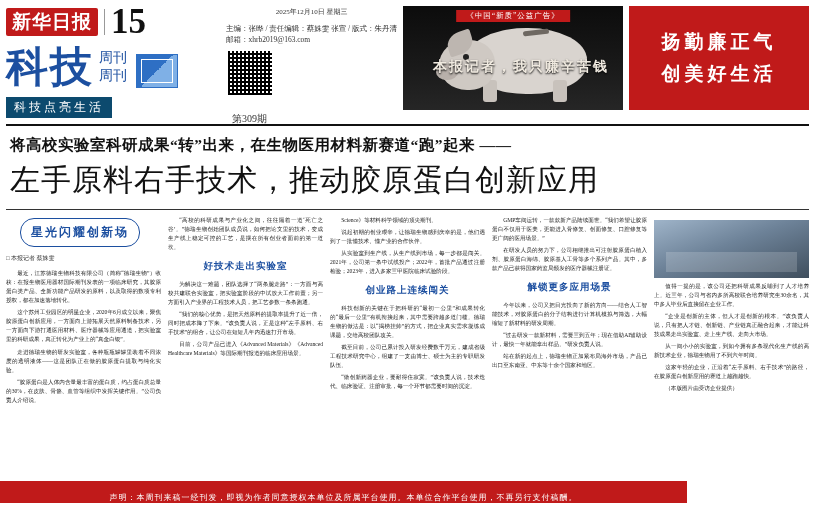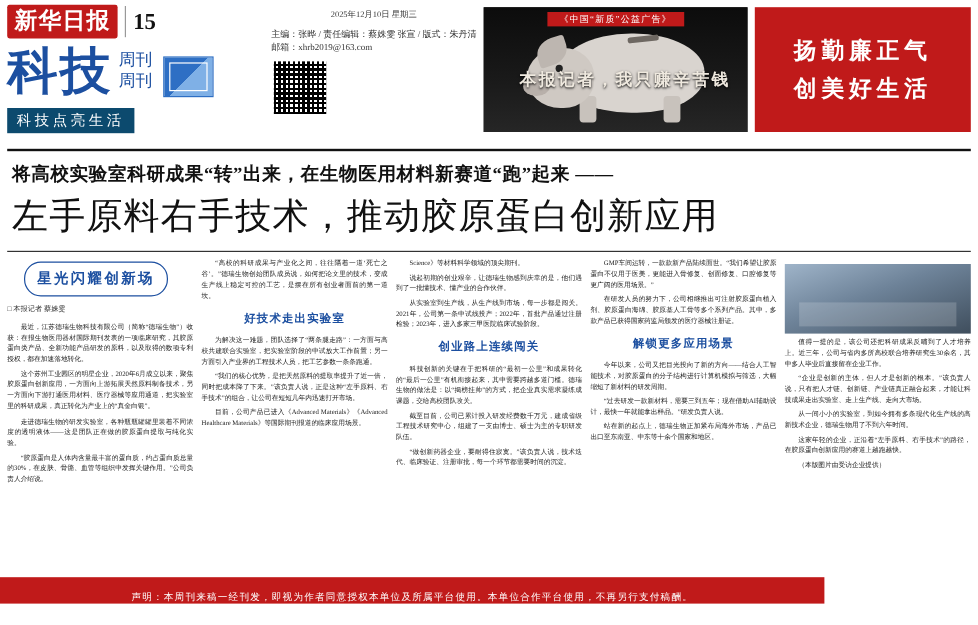--- a/index.html
+++ b/index.html
@@ -14,21 +14,21 @@
 
   
   .masthead{display:flex;align-items:flex-start;height:118px;}
   .mh-left{width:220px;flex:0 0 220px;position:relative;}
   .logo-row{display:flex;align-items:center;gap:6px;}
   .logo-box{
     background:#c01a1a;color:#fff;font-family:"Liberation Serif",serif;
     font-weight:bold;font-size:19px;letter-spacing:1px;
     padding:4px 6px 5px 6px;line-height:1;border-radius:2px;
   }
-  .logo-num{font-size:19px;font-weight:bold;color:#111;line-height:1;}
+  .logo-num{font-size:35px;font-weight:bold;color:#111;line-height:1;}
   .logo-sep{width:1px;height:26px;background:#999;}
   .kejizhoukan{display:flex;align-items:flex-end;gap:5px;margin-top:7px;}
   .kj-big{font-size:42px;font-weight:bold;color:#1c4fa0;line-height:1;letter-spacing:2px;font-family:"Liberation Serif",serif;}
   .kj-sm{font-size:14px;color:#1c4fa0;line-height:1.05;margin-bottom:4px;}
   .kj-cube{width:40px;height:32px;margin-left:4px;background:
      linear-gradient(135deg,#2e6fc4 0%,#2e6fc4 50%,#7fb0e6 50%,#7fb0e6 100%);
      border:1px solid #2e6fc4;position:relative;}
   .kj-cube:after{content:"";position:absolute;left:4px;top:4px;right:4px;bottom:4px;border:1px solid #fff;}
   .slogan{
     margin-top:9px;background:#0c4a6e;color:#fff;font-size:12px;
@@ -111,20 +111,21 @@
         <div class="kj-cube"></div>
       </div>
       <div class="slogan">科技点亮生活</div>
     </div>
 
     <div class="mh-meta">
       <div class="date">2025年12月10日 星期三</div>
       <div class="row">主编：张晔 / 责任编辑：蔡姝雯 张宣 / 版式：朱丹清</div>
       <div class="row">邮箱：xhrb2019@163.com</div>
       <div class="qr"></div>
+      <div class="issue">第309期</div>
     </div>
 
     <div class="mh-pig">
       <div class="pig-sky"></div>
       <div class="pig-top">《中国“新质”公益广告》</div>
       <div class="pig-body"></div>
       <div class="pig-leg" style="left:80px;"></div>
       <div class="pig-leg" style="left:150px;"></div>
       <div class="pig-head"></div>
       <div class="pig-ear"></div>

